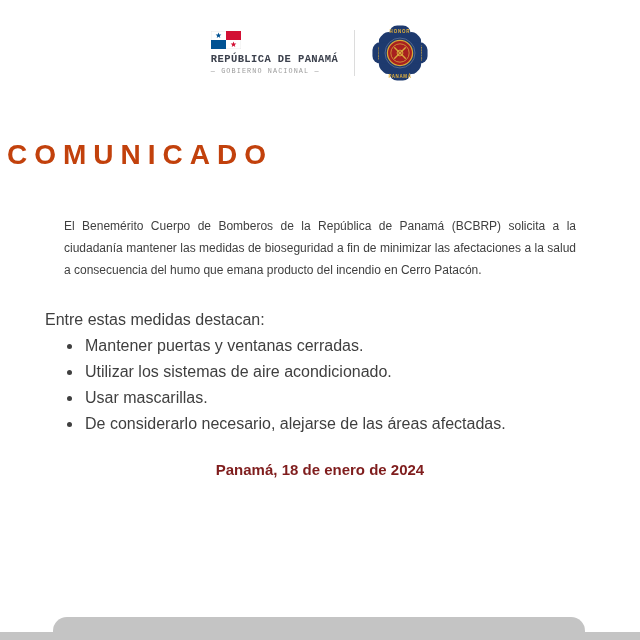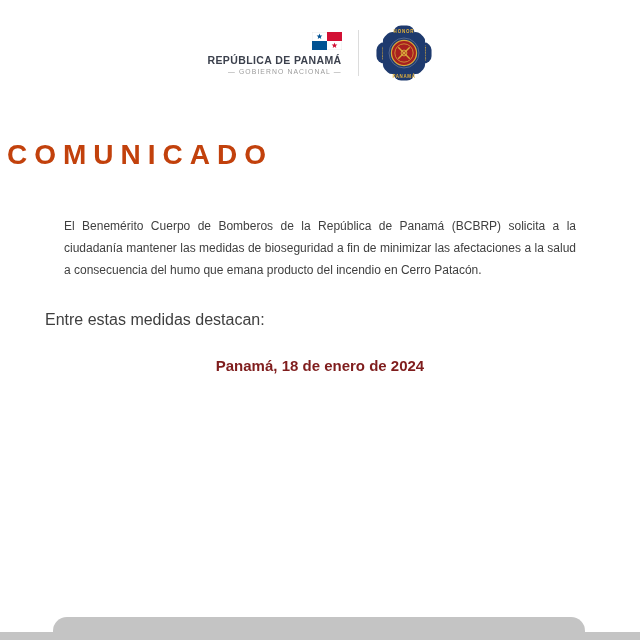--- a/index.html
+++ b/index.html
@@ -18,21 +18,22 @@
     display: flex;
     justify-content: center;
     align-items: center;
     gap: 16px;
     padding-top: 22px;
     height: 62px;
   }
   .gov-logo {
     display: flex;
     flex-direction: column;
-    align-items: flex-end;
+    align-items: flex-start;
+    font-family: Liberation Mono, monospace;
   }
   .flag-svg { width: 30px; height: 18px; display: block; }
   .gov-title {
     margin-top: 4px;
     font-size: 10.5px;
     font-weight: 700;
     letter-spacing: 0.4px;
     color: #3c414d;
     white-space: nowrap;
   }
@@ -155,19 +156,25 @@
       </g>
     </svg>
   </div>
 
   <h1 class="title">COMUNICADO</h1>
 
   <p class="intro">El Benemérito Cuerpo de Bomberos de la República de Panamá (BCBRP) solicita a la ciudadanía mantener las medidas de bioseguridad a fin de minimizar las afectaciones a la salud a consecuencia del humo que emana producto del incendio en Cerro Patacón.</p>
 
   <p class="list-heading">Entre estas medidas destacan:</p>
 
+  <ul class="measures">
+    <li>Mantener puertas y ventanas cerradas.</li>
+    <li>Utilizar los sistemas de aire acondicionado.</li>
+    <li>Usar mascarillas.</li>
+    <li>De considerarlo necesario, alejarse de las áreas afectadas.</li>
+  </ul>
 
   <p class="date-line">Panamá, 18 de enero de 2024</p>
 
   <div class="next-card-edge"></div>
   <div class="bottom-strip"></div>
 
 </div>
 
 </body></html>

